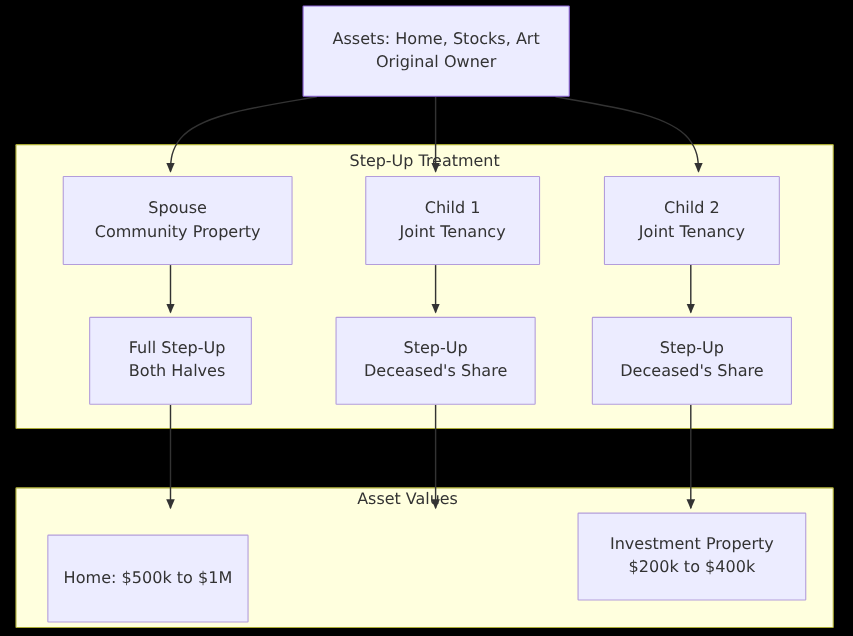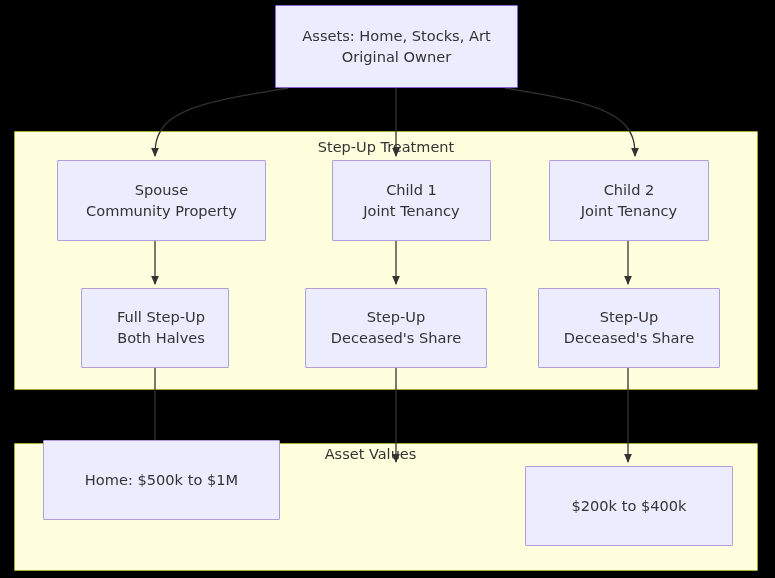--- a/index.html
+++ b/index.html
@@ -130,22 +130,23 @@
   <div class="node" style="left:305px; top:288px; width:182px; height:80px;">
     <div class="node-line">Step-Up</div>
     <div class="node-line">Deceased's Share</div>
   </div>
 
   <div class="node" style="left:538px; top:288px; width:182px; height:80px;">
     <div class="node-line">Step-Up</div>
     <div class="node-line">Deceased's Share</div>
   </div>
 
-  <div class="node" style="left:43px; top:440px; width:237px; height:80px;gap:28px;">
+  <div class="node" style="left:43px; top:486px; width:183px; height:80px;gap:28px;">
     <div class="node-line">Home: $500k to $1M</div>
   </div>
 
 
   <div class="node" style="left:525px; top:466px; width:208px; height:80px;">
+    <div class="node-line">Investment Property</div>
     <div class="node-line">$200k to $400k</div>
   </div>
 
 </div>
 
 </body></html>

